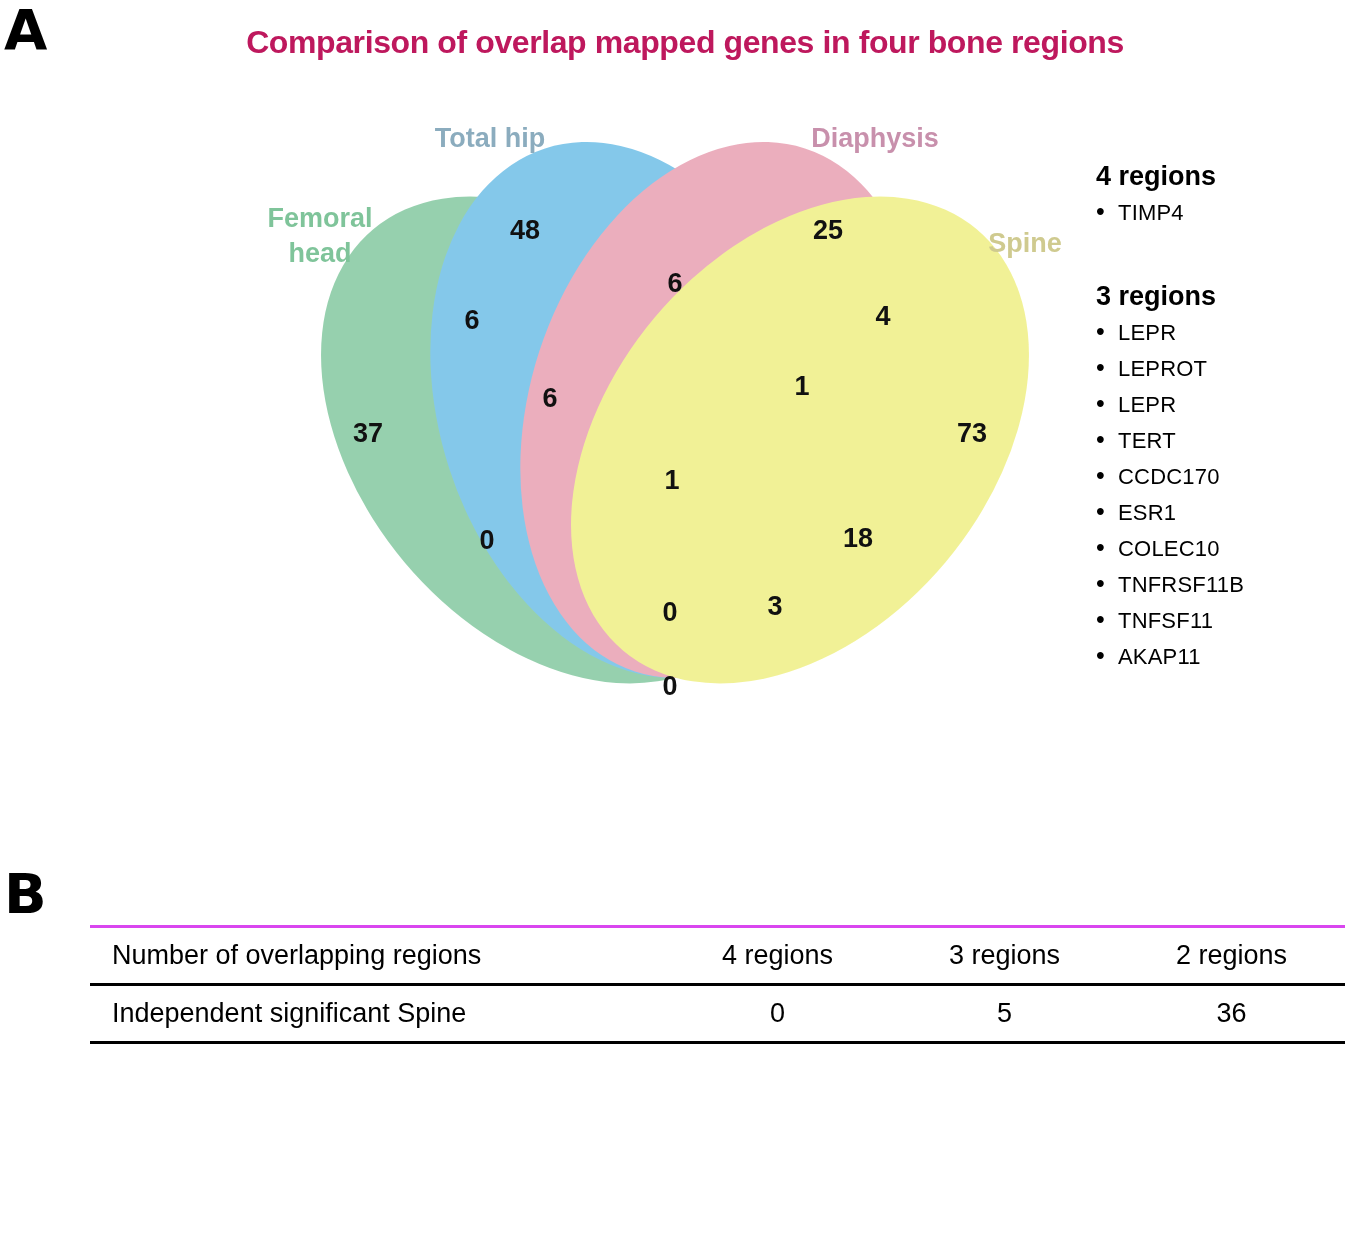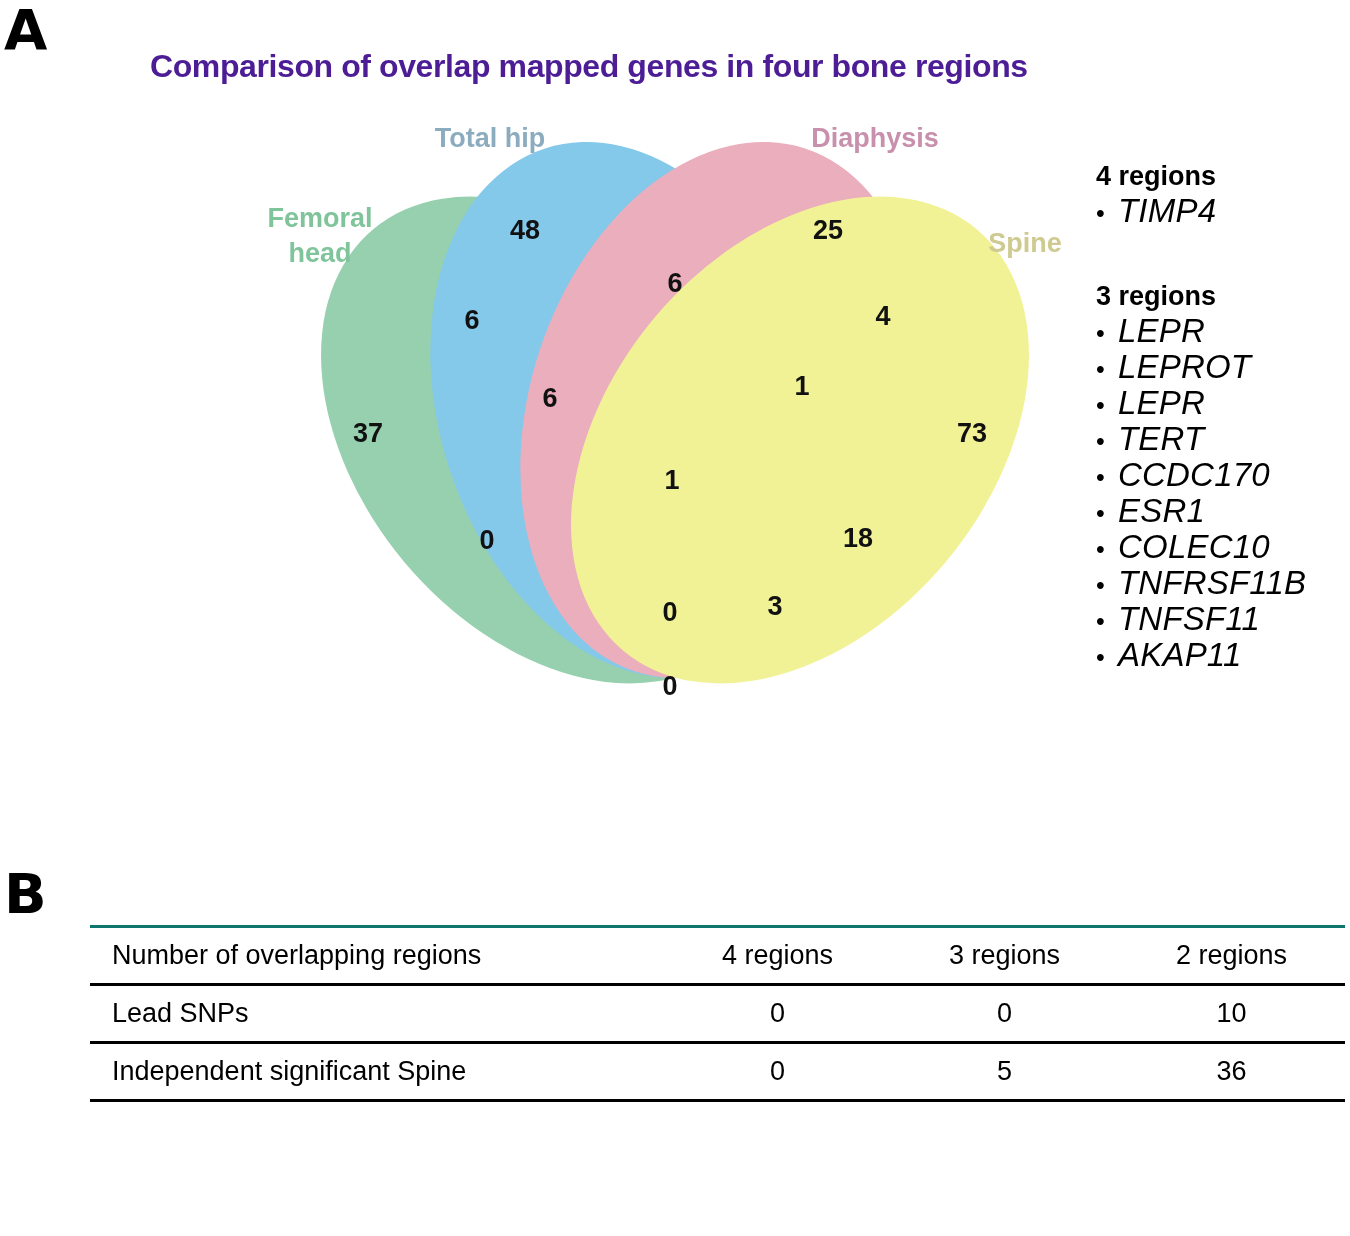--- a/index.html
+++ b/index.html
@@ -27,28 +27,27 @@
   }
   #panel-a-letter { left: 4px;  top: 2px; }
   #panel-b-letter { left: 4px;  top: 866px; }
 
   
   #figure-title {
     position: absolute;
     left: 150px;
     top: 24px;
     width: 1070px;
-    text-align: left;
+    text-align: center;
     font-family: "Liberation Sans", sans-serif;
     font-weight: bold;
     font-size: 32px;
     letter-spacing: -0.4px;
-    color: #4c1d95;
+    color: #be185d;
     white-space: nowrap;
-    margin-top: 24px;
   }
 
   
   #venn-wrap {
     position: absolute;
     left: 250px;
     top: 110px;
     width: 830px;
     height: 640px;
   }
@@ -92,23 +91,22 @@
     color: #000;
   }
   .gene-bullet {
     width: 22px;
     flex: 0 0 22px;
     font-size: 25px;
     line-height: 34px;
     color: #000;
   }
   .gene-name {
-    font-style: italic;
-    font-family: "Liberation Sans", sans-serif;
-    font-size: 33px;
+    font-family: "Liberation Sans", sans-serif;
+    font-size: 22px;
     letter-spacing: 0.2px;
     white-space: nowrap;
   }
 
   
   #snp-table {
     position: absolute;
     left: 90px;
     top: 925px;
     width: 1255px;
@@ -116,21 +114,21 @@
     font-family: "Liberation Sans", sans-serif;
     font-size: 27px;
     color: #000;
   }
   #snp-table th, #snp-table td {
     padding: 12px 6px 12px 6px;
     font-weight: normal;
     border: none;
   }
   #snp-table tr { border-bottom: 3px solid #000; }
-  #snp-table thead tr { border-top: 3px solid #0f766e; border-bottom: 3px solid #000; }
+  #snp-table thead tr { border-top: 3px solid #d946ef; border-bottom: 3px solid #000; }
   #snp-table th.row-head, #snp-table td.row-head {
     text-align: left;
     padding-left: 22px;
     width: 560px;
     white-space: nowrap;
   }
   #snp-table th.col-head, #snp-table td.value-cell {
     text-align: center;
     width: 225px;
   }
@@ -242,25 +240,19 @@
   <thead>
     <tr>
       <th class="row-head">Number of overlapping regions</th>
       <th class="col-head">4 regions</th>
       <th class="col-head">3 regions</th>
       <th class="col-head">2 regions</th>
     </tr>
   </thead>
   <tbody>
     <tr>
-      <td class="row-head">Lead SNPs</td>
-      <td class="value-cell">0</td>
-      <td class="value-cell">0</td>
-      <td class="value-cell">10</td>
-    </tr>
-    <tr>
       <td class="row-head">Independent significant Spine</td>
       <td class="value-cell">0</td>
       <td class="value-cell">5</td>
       <td class="value-cell">36</td>
     </tr>
   </tbody>
 </table>
 
 </body></html>

